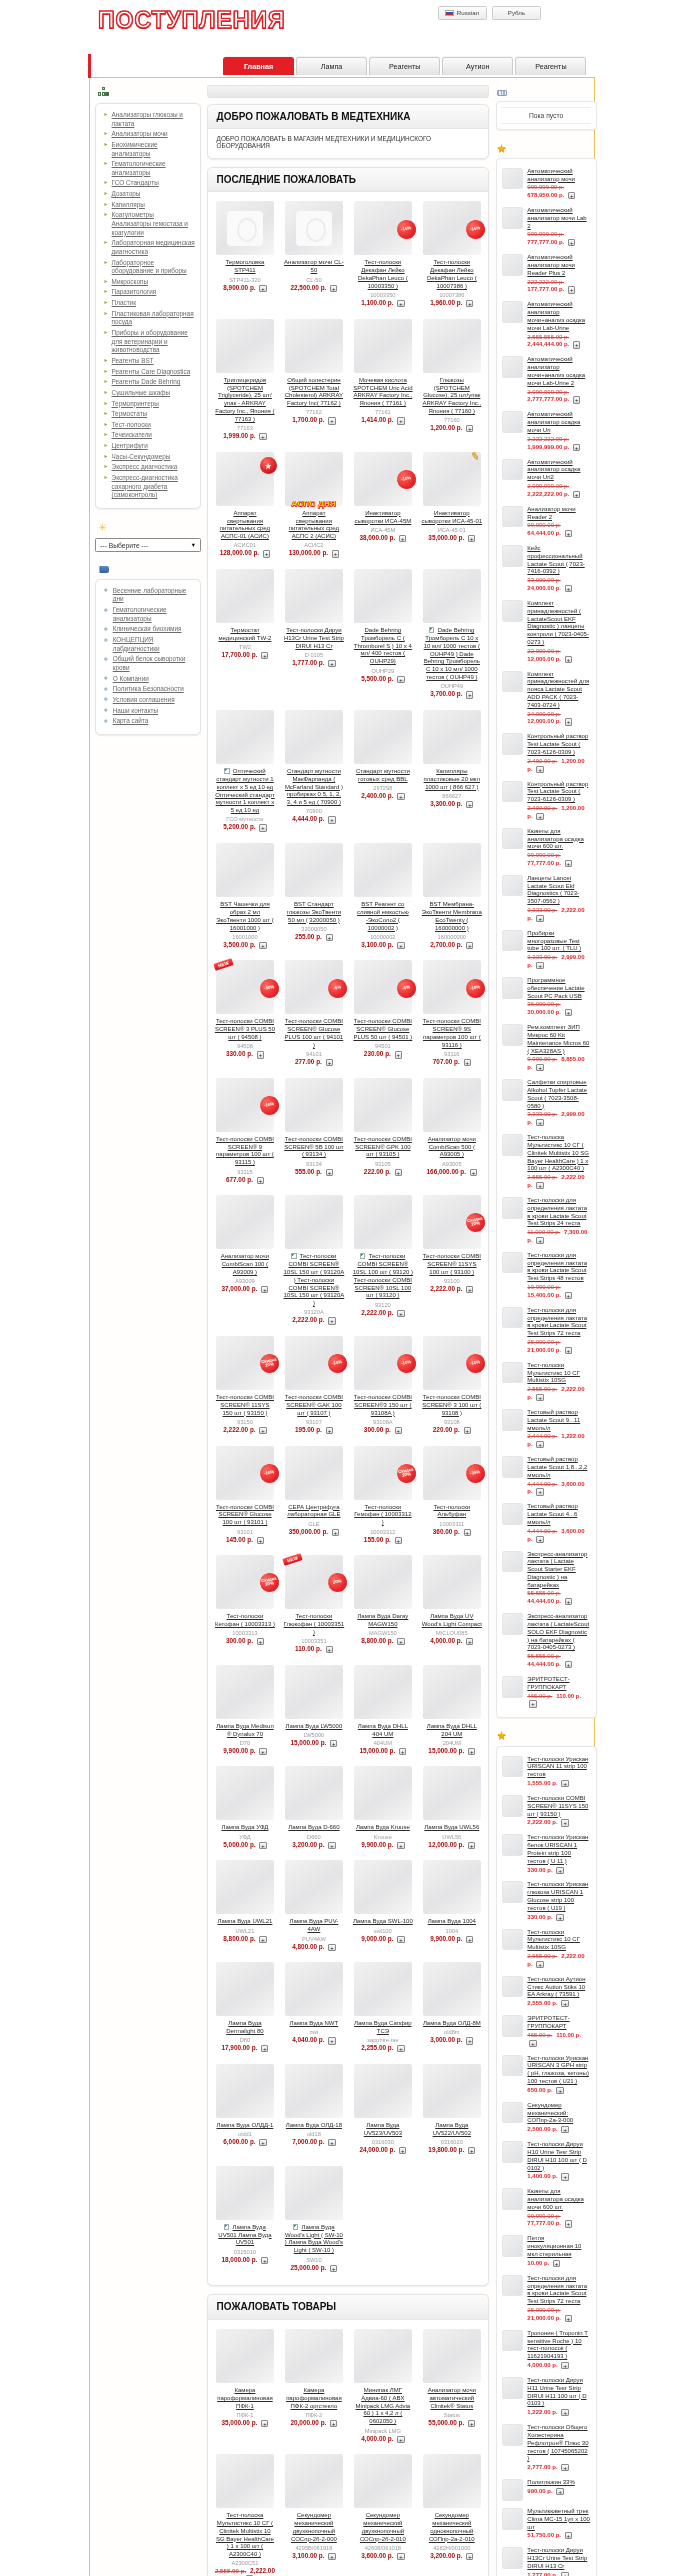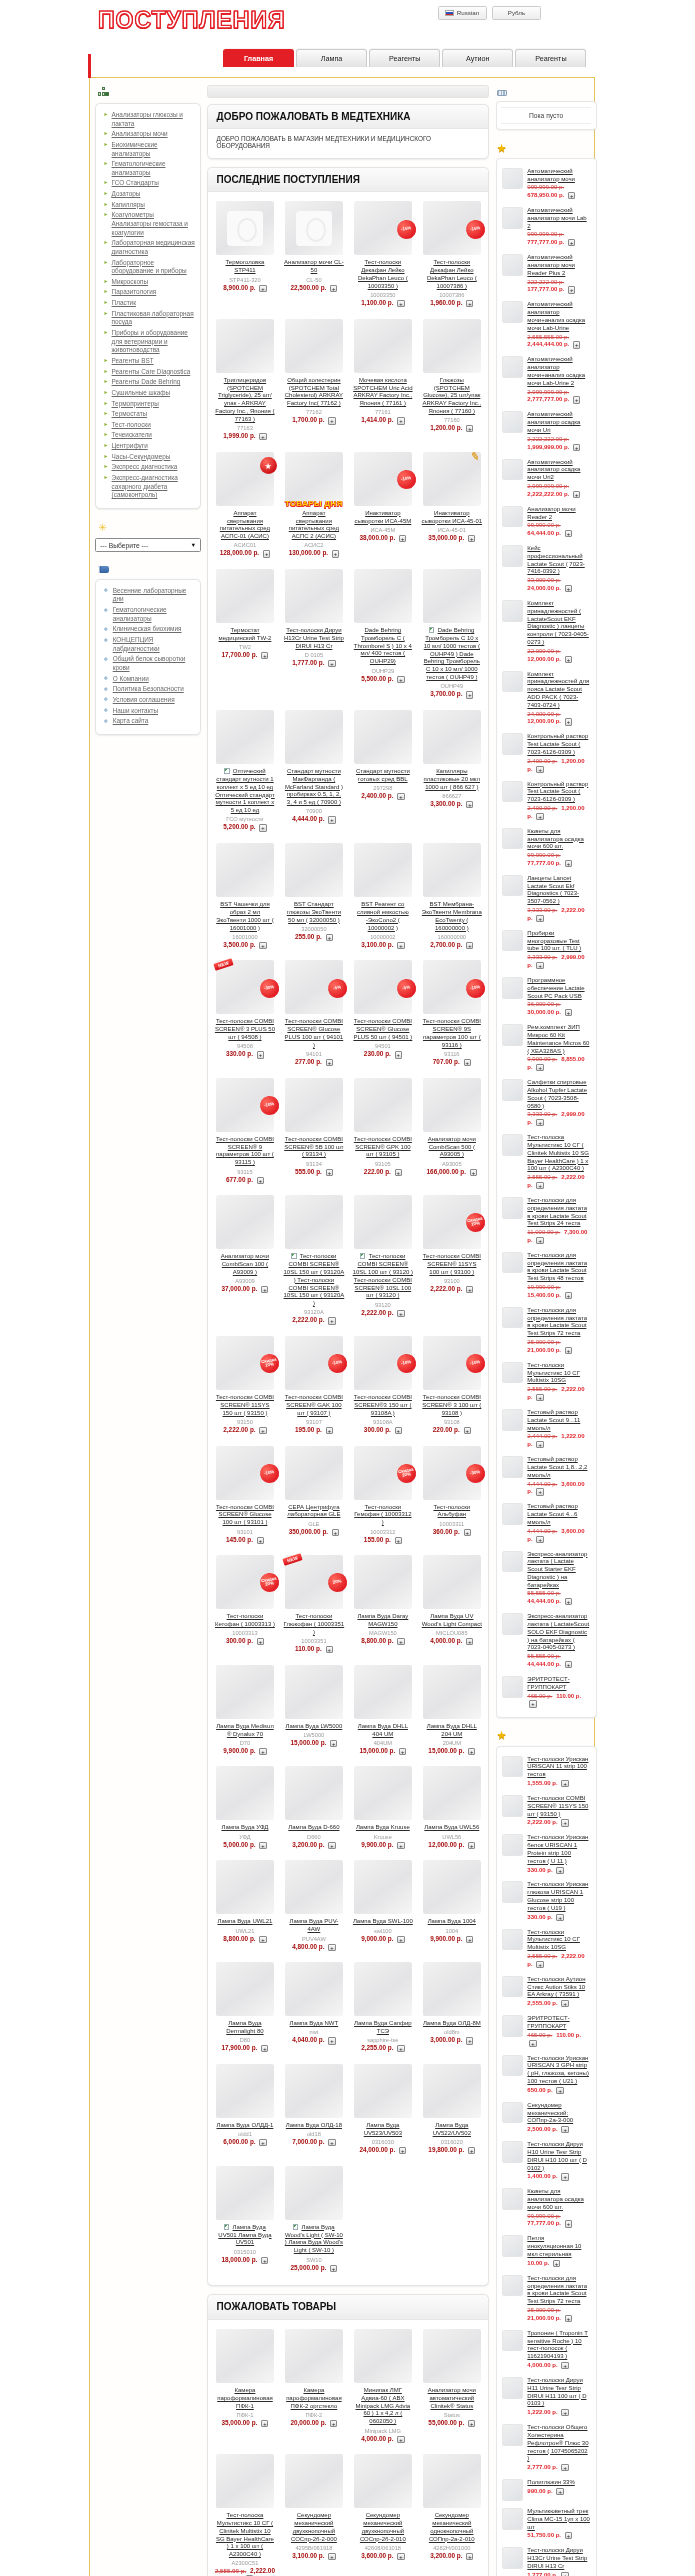--- a/index.html
+++ b/index.html
@@ -7,21 +7,21 @@
   a { color:#444; }
 
   
   .header { position:relative; height:77px; }
   .logo { position:absolute; left:98px; top:7.2px; font-size:23px; font-weight:900; letter-spacing:1px; color:#fff;
           -webkit-text-stroke:1.3px #e31e24; text-shadow:0 0 0.5px #e31e24,0.5px 0.5px 0 #e31e24,-0.5px -0.5px 0 #e31e24,0.5px -0.5px 0 #e31e24,-0.5px 0.5px 0 #e31e24; }
   .hdr-ctrls { position:absolute; right:155px; top:6.2px; display:flex; gap:5.2px; }
   .hdr-btn { width:49px; height:13.4px; border:0.5px solid #ccc; background:linear-gradient(#fdfdfd,#ededed); border-radius:1.5px;
              display:flex; align-items:center; justify-content:center; gap:3.1px; font-size:6.2px; color:#444; cursor:pointer; }
   .flag { width:8.2px; height:5.7px; border:0.5px solid #aaa; background:linear-gradient(#fff 0 33%, #2a52be 33% 66%, #d52b1e 66%); }
-  .tabs { position:absolute; left:223px; bottom:10px; display:flex; }
+  .tabs { position:absolute; left:223px; bottom:2px; display:flex; }
   .tab { min-width:71px; height:18.5px; margin-right:2.1px; display:flex; align-items:center; justify-content:center;
          border:0.5px solid #ccc; border-bottom:none; border-radius:3.1px 3.1px 0 0; background:linear-gradient(#fbfbfb,#e3e3e3);
          font-size:7.2px; color:#222; text-decoration:none; cursor:pointer; box-shadow:0 -0.5px 1px rgba(0,0,0,.05); }
   .tab.active { background:#e31e24; color:#fff; border-color:#e31e24; font-weight:bold; }
   .hdr-accent { position:absolute; left:88px; top:54px; width:3.1px; height:24px; background:#e31e24; }
 
   
   .wrapper { margin-left:89px; width:506px; border:0.5px solid #e3c35a; border-top:1px solid #e3c35a; background:#fffefc;
              display:flex; gap:6.2px; padding:7.2px 5.2px 0 5.2px; }
   .col-left { width:106px; flex:none; }
@@ -194,21 +194,21 @@
 
   <div class="col-center">
     <div class="crumb-bar"></div>
 
     <div class="cbox">
       <div class="cbox-head">ДОБРО ПОЖАЛОВАТЬ В МЕДТЕХНИКА</div>
       <div class="cbox-body">ДОБРО ПОЖАЛОВАТЬ В МАГАЗИН МЕДТЕХНИКИ И МЕДИЦИНСКОГО ОБОРУДОВАНИЯ</div>
     </div>
 
     <div class="cbox">
-      <div class="cbox-head">ПОСЛЕДНИЕ ПОСТУПЛЕНИЯ</div>
+      <div class="cbox-head">ПОСЛЕДНИЕ ПОЖАЛОВАТЬ</div>
       <div class="grid">
 
           <div class="card">
             <div class="ph">
               <span class="cam"></span>
               <span></span>
             </div>
             <div class="title-line">
               
               <a href="#">Термоголовка STP411</a>
@@ -353,21 +353,21 @@
             <div class="price-line">
               
               <span class="price">128,000.00 р.</span>
               <span class="buy-btn">+</span>
             </div>
           </div>
 
           <div class="card">
             <div class="ph">
               
-              <span><span class="badge b-day">ТОВАРЫ ДНЯ</span></span>
+              <span><span class="badge b-day">АСПС ДНЯ</span></span>
             </div>
             <div class="title-line">
               
               <a href="#">Аппарат свертывания питательных сред АСПС 2 (АСИС)</a>
             </div>
             <div class="model">АСИС2</div>
             <div class="price-line">
               
               <span class="price">130,000.00 р.</span>
               <span class="buy-btn">+</span>

